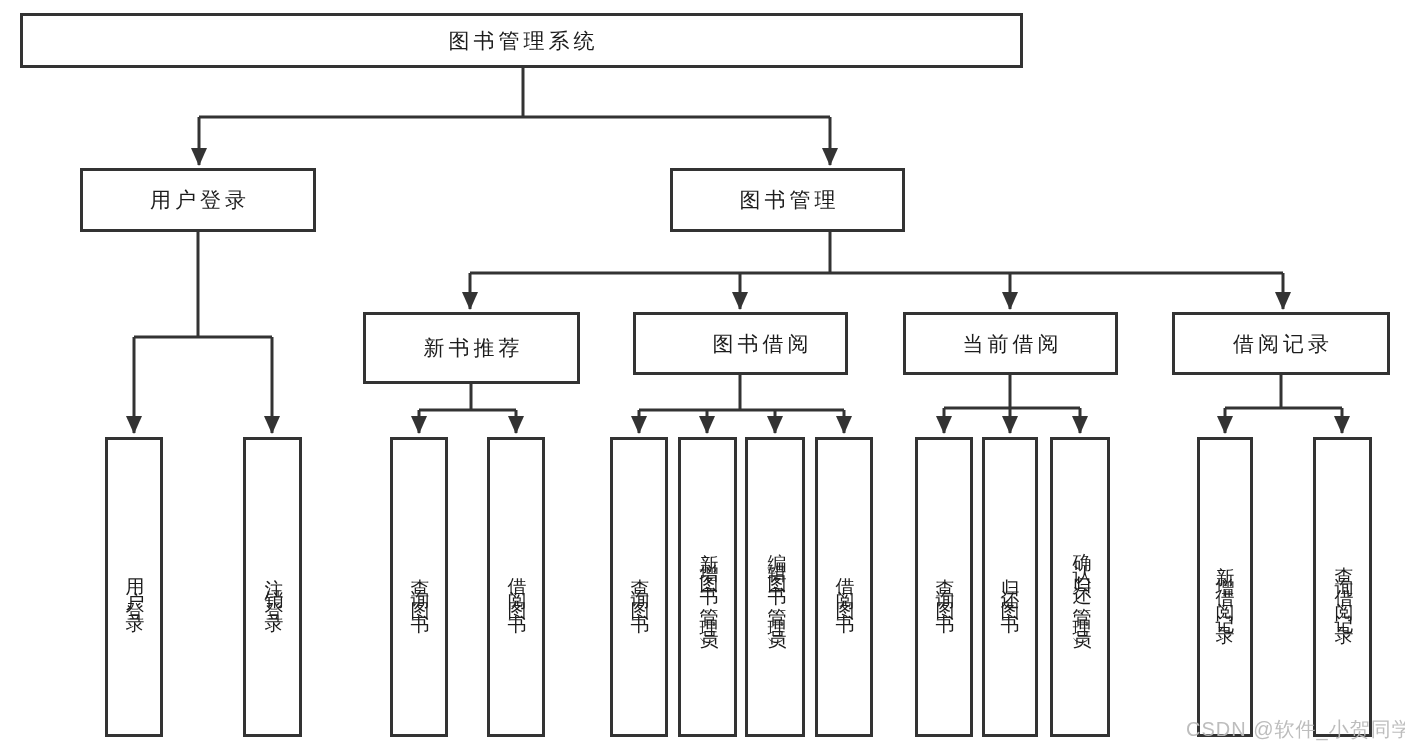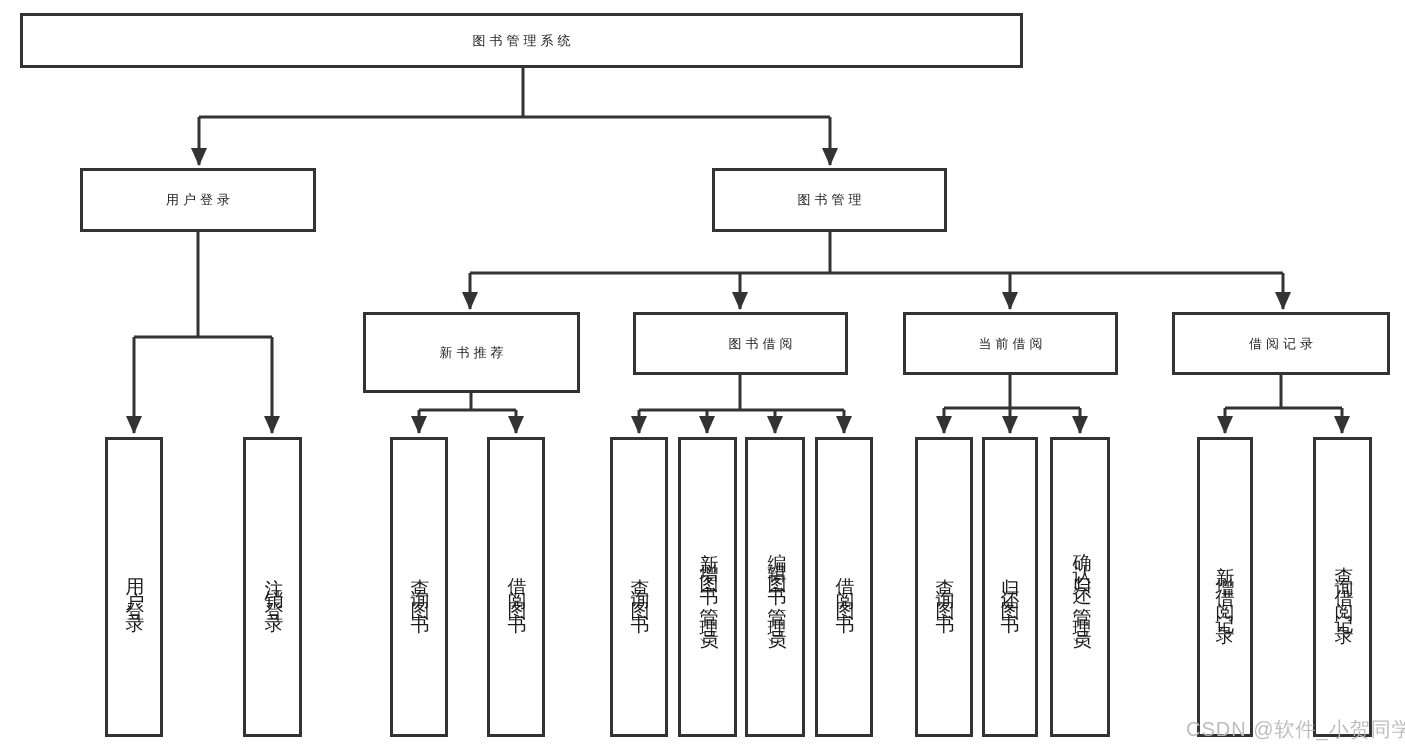--- a/index.html
+++ b/index.html
@@ -11,21 +11,21 @@
     font-family:"Liberation Sans","DejaVu Sans",sans-serif;
     color:#1c1c1c;
   }
   #wires{position:absolute;left:0;top:0;width:1405px;height:747px;}
   .hbox{
     position:absolute;
     box-sizing:border-box;
     border:3px solid #333333;
     background:#ffffff;
     display:flex;align-items:center;justify-content:center;
-    font-size:13px;
+    font-size:21px;
     letter-spacing:4px;
     text-indent:4px;
     white-space:nowrap;
   }
   .vbox{
     position:absolute;
     box-sizing:border-box;
     border:3px solid #333333;
     background:#ffffff;
     writing-mode:vertical-rl;
@@ -96,23 +96,23 @@
       <path d="M1281 375 V408"></path>
       <path d="M1225 408 H1342"></path>
       <path d="M1225 408 V433" marker-end="url(#arrow)"></path>
       <path d="M1342 408 V433" marker-end="url(#arrow)"></path>
     </g>
   </svg>
 
   <div class="hbox" style="left:20px;top:13px;width:1003px;height:55px;">图书管理系统</div>
 
   <div class="hbox" style="left:80px;top:168px;width:236px;height:64px;">用户登录</div>
-  <div class="hbox" style="left:712px;top:168px;width:235px;height:64px;">图书管理</div>
+  <div class="hbox" style="left:670px;top:168px;width:235px;height:64px;">图书管理</div>
 
-  <div class="hbox" style="left:363px;top:312px;width:217px;height:81px;">新书推荐</div>
+  <div class="hbox" style="left:363px;top:312px;width:217px;height:72px;">新书推荐</div>
   <div class="hbox" style="left:633px;top:312px;width:215px;height:63px;padding-left:40px;">图书借阅</div>
   <div class="hbox" style="left:1172px;top:312px;width:218px;height:63px;">借阅记录</div>
   <div class="hbox" style="left:903px;top:312px;width:215px;height:63px;">当前借阅</div>
 
   <div class="vbox" style="left:105px;top:437px;width:58px;height:300px;">用户登录</div>
   <div class="vbox" style="left:243px;top:437px;width:59px;height:300px;">注销登录</div>
 
   <div class="vbox" style="left:390px;top:437px;width:58px;height:300px;">查询图书</div>
   <div class="vbox" style="left:487px;top:437px;width:58px;height:300px;">借阅图书</div>
 

